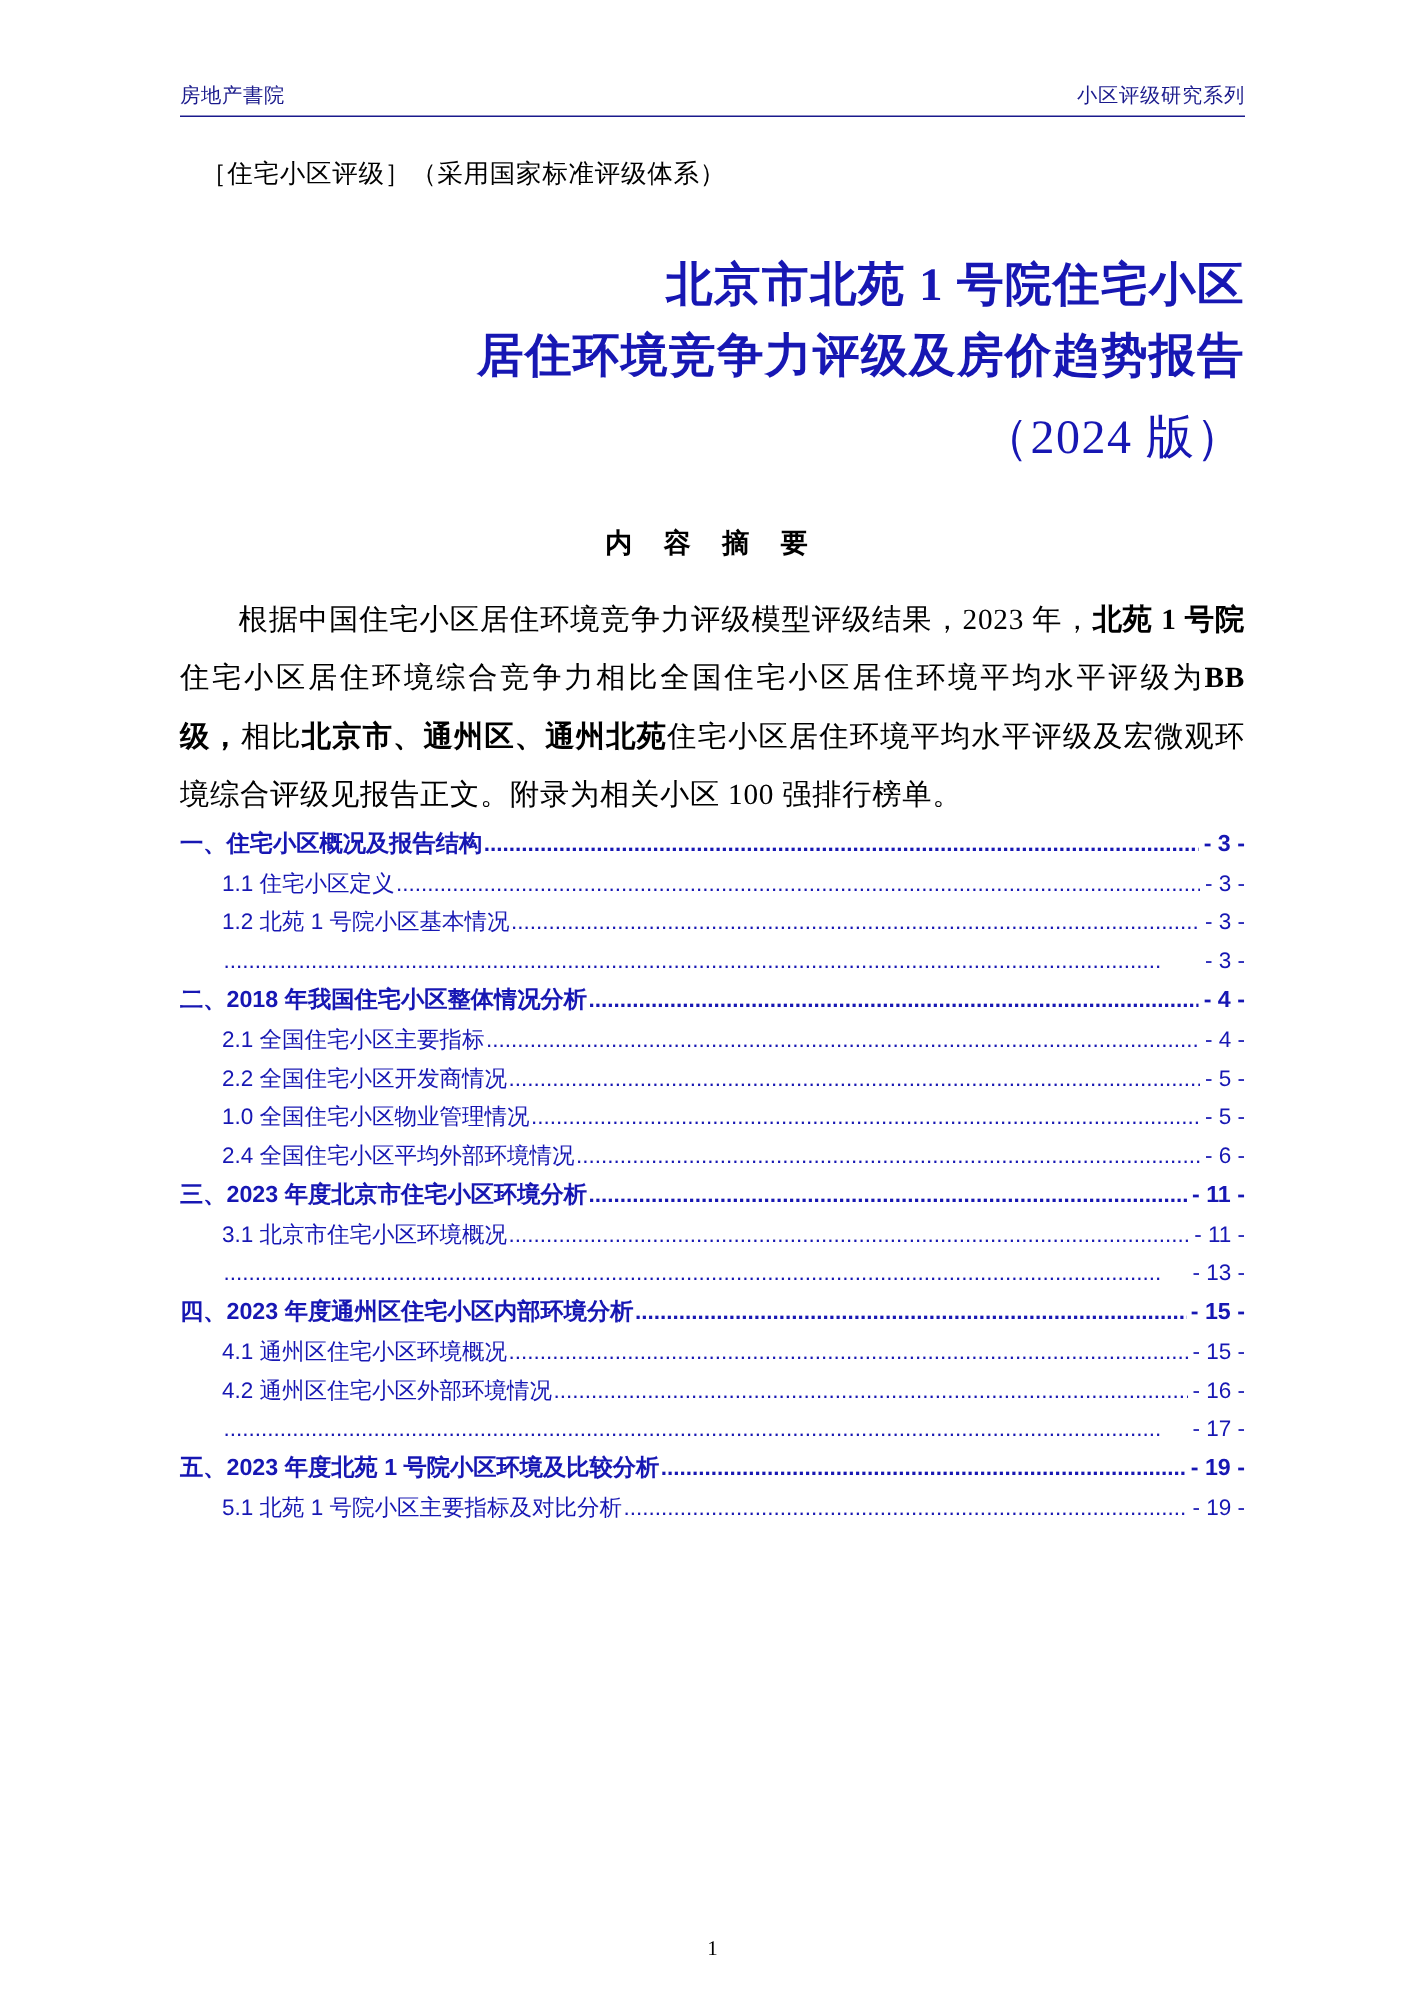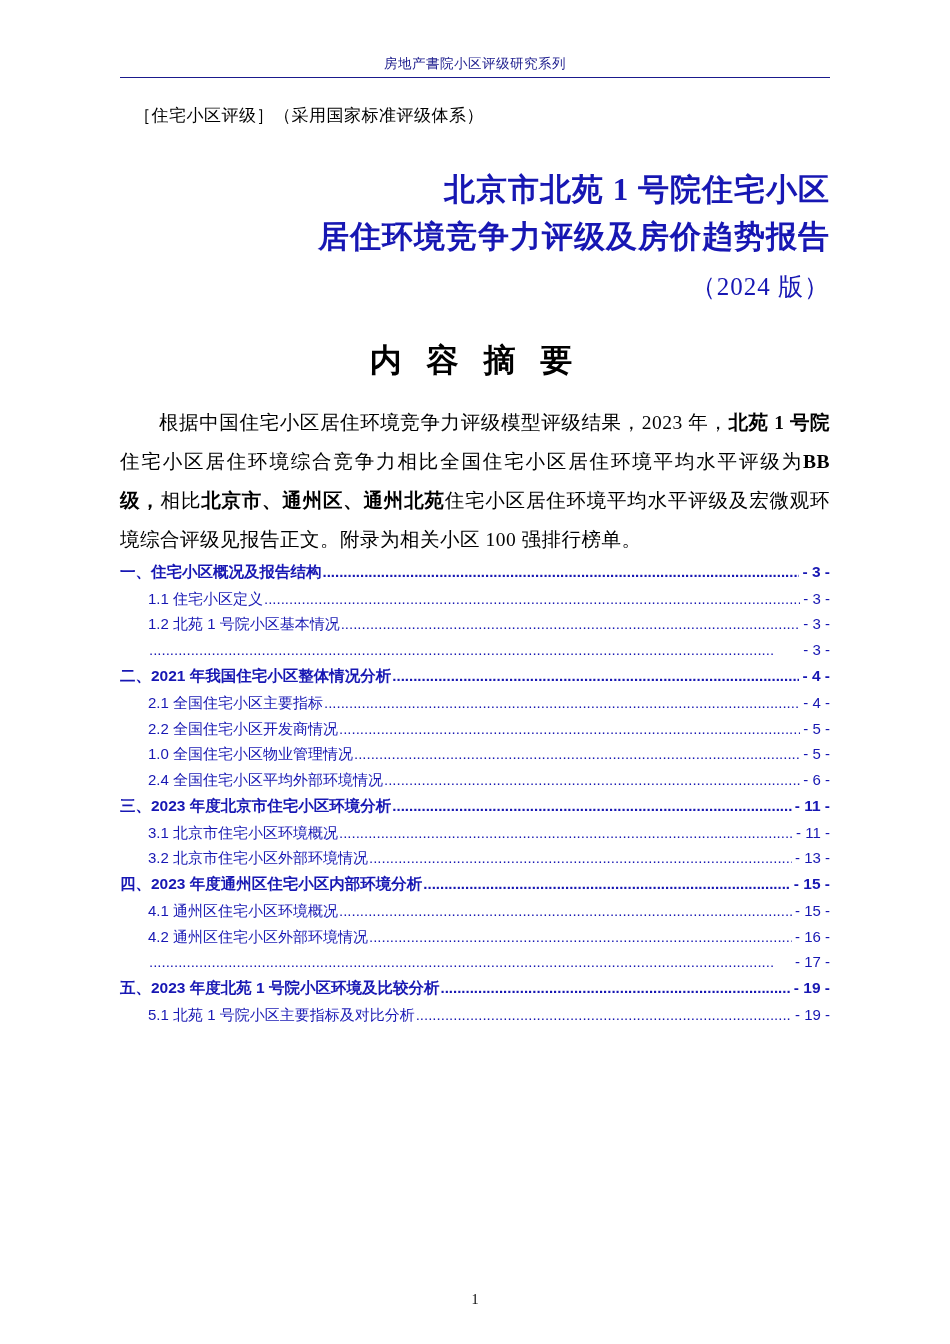--- a/index.html
+++ b/index.html
@@ -19,21 +19,21 @@
     width: 950px;
     height: 1344px;
     position: relative;
     box-sizing: border-box;
     padding: 55px 120px 30px 120px;
   }
 
   
   .header {
     display: flex;
-    justify-content: center;
+    justify-content: space-between;
     align-items: flex-end;
     font-family: Liberation Mono, monospace;
     font-size: 13.5px;
     color: #1a1a8c;
     padding-bottom: 4px;
     border-bottom: 1.3px solid #1a1a8c;
     margin-bottom: 26px;
   }
   .header-left { letter-spacing: 0.5px; }
   .header-right { letter-spacing: 0.5px; }
@@ -55,32 +55,32 @@
   .title-line {
     font-family: "Liberation Serif", "DejaVu Serif", serif;
     font-weight: bold;
     font-size: 31px;
     color: #1717b3;
     line-height: 1.5;
     letter-spacing: 1px;
   }
   .title-version {
     font-family: "Liberation Serif", "DejaVu Serif", serif;
-    font-size: 25px;
+    font-size: 32px;
     color: #1717b3;
     margin-top: 10px;
     letter-spacing: 1px;
   }
 
   
   .section-heading {
     text-align: center;
     font-family: "Liberation Sans", "DejaVu Sans", sans-serif;
     font-weight: bold;
-    font-size: 32px;
+    font-size: 18px;
     color: #000;
     letter-spacing: 8px;
     margin: 36px 0 20px 0;
   }
 
   
   .abstract {
     font-family: "Liberation Serif", "DejaVu Serif", serif;
     font-size: 19.5px;
     line-height: 2.0;
@@ -186,21 +186,21 @@
       <div class="toc-row lvl2">
         <span class="toc-label">1.2 北苑 1 号院小区基本情况</span>
         <span class="toc-dots"></span>
         <span class="toc-page">- 3 -</span>
       </div>
       <div class="toc-row lvl2">
         <span class="toc-dots"></span>
         <span class="toc-page">- 3 -</span>
       </div>
       <div class="toc-row lvl1">
-        <span class="toc-label">二、2021 年我国住宅小区整体情况分析</span>
+        <span class="toc-label">二、2018 年我国住宅小区整体情况分析</span>
         <span class="toc-dots"></span>
         <span class="toc-page">- 4 -</span>
       </div>
       <div class="toc-row lvl2">
         <span class="toc-label">2.1 全国住宅小区主要指标</span>
         <span class="toc-dots"></span>
         <span class="toc-page">- 4 -</span>
       </div>
       <div class="toc-row lvl2">
         <span class="toc-label">2.2 全国住宅小区开发商情况</span>
@@ -221,21 +221,20 @@
         <span class="toc-label">三、2023 年度北京市住宅小区环境分析</span>
         <span class="toc-dots"></span>
         <span class="toc-page">- 11 -</span>
       </div>
       <div class="toc-row lvl2">
         <span class="toc-label">3.1 北京市住宅小区环境概况</span>
         <span class="toc-dots"></span>
         <span class="toc-page">- 11 -</span>
       </div>
       <div class="toc-row lvl2">
-        <span class="toc-label">3.2 北京市住宅小区外部环境情况</span>
         <span class="toc-dots"></span>
         <span class="toc-page">- 13 -</span>
       </div>
       <div class="toc-row lvl1">
         <span class="toc-label">四、2023 年度通州区住宅小区内部环境分析</span>
         <span class="toc-dots"></span>
         <span class="toc-page">- 15 -</span>
       </div>
       <div class="toc-row lvl2">
         <span class="toc-label">4.1 通州区住宅小区环境概况</span>

